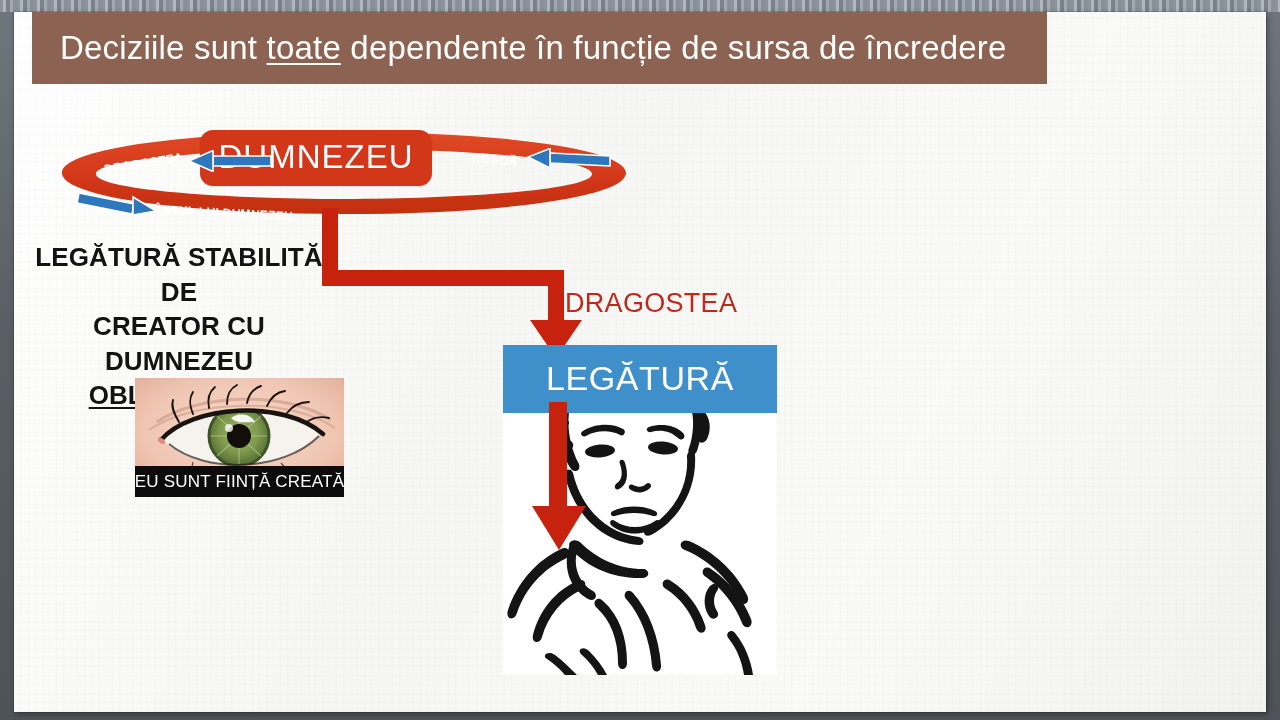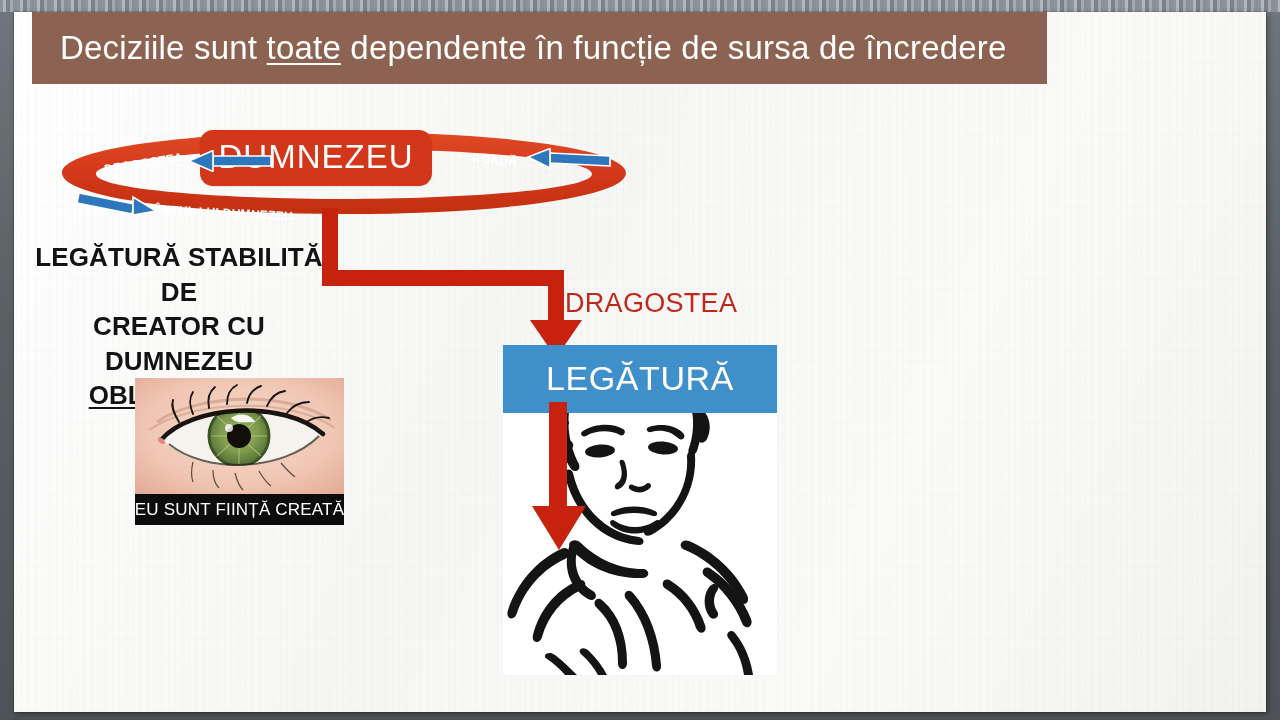--- a/index.html
+++ b/index.html
@@ -144,21 +144,21 @@
     width: 209px; height: 118px;
     overflow: hidden;
     background: #f2cdbd;
   }
   #eye-photo { position: absolute; inset: 0; }
   #eye-caption {
     position: absolute;
     left: 121px; top: 454px;
     width: 209px; height: 31px;
     background: #0c0c0c;
-    display: flex; align-items: center; justify-content: center; margin-top: 28px;
+    display: flex; align-items: center; justify-content: center;
   }
   #eye-caption-text {
     color: #ffffff;
     font-size: 17px;
     letter-spacing: .2px;
     white-space: nowrap;
   }
 
   
   #baby-card {

